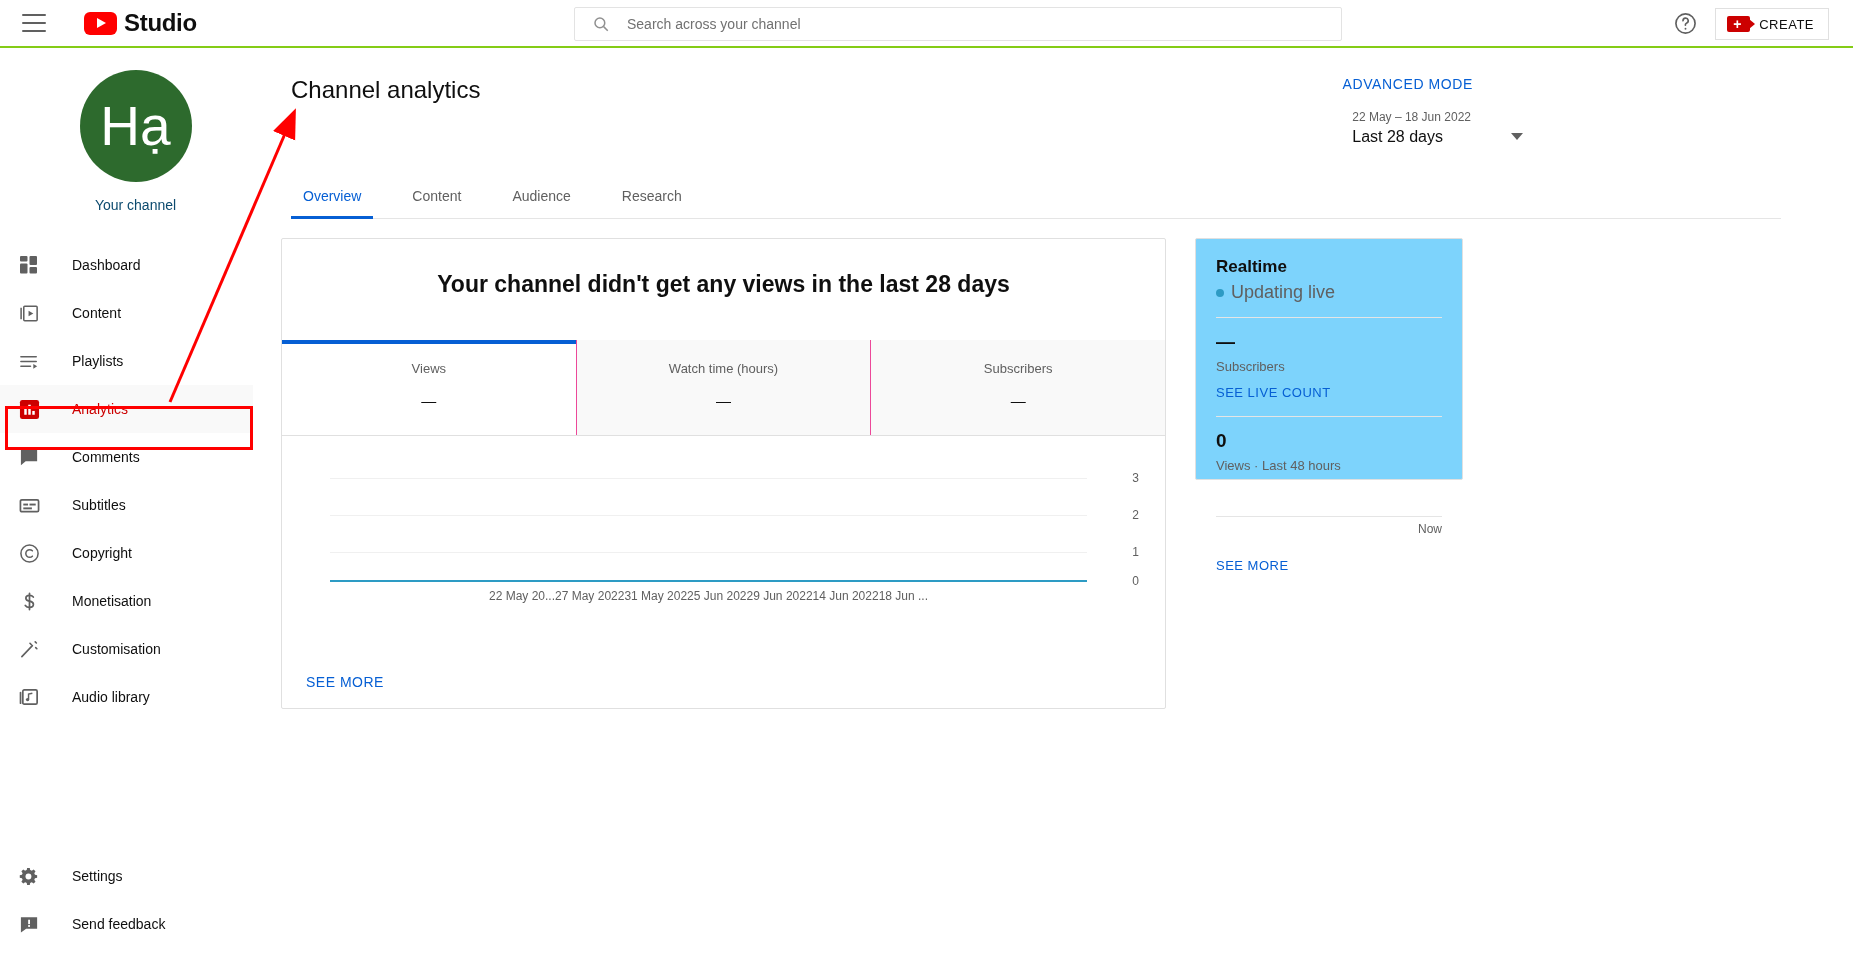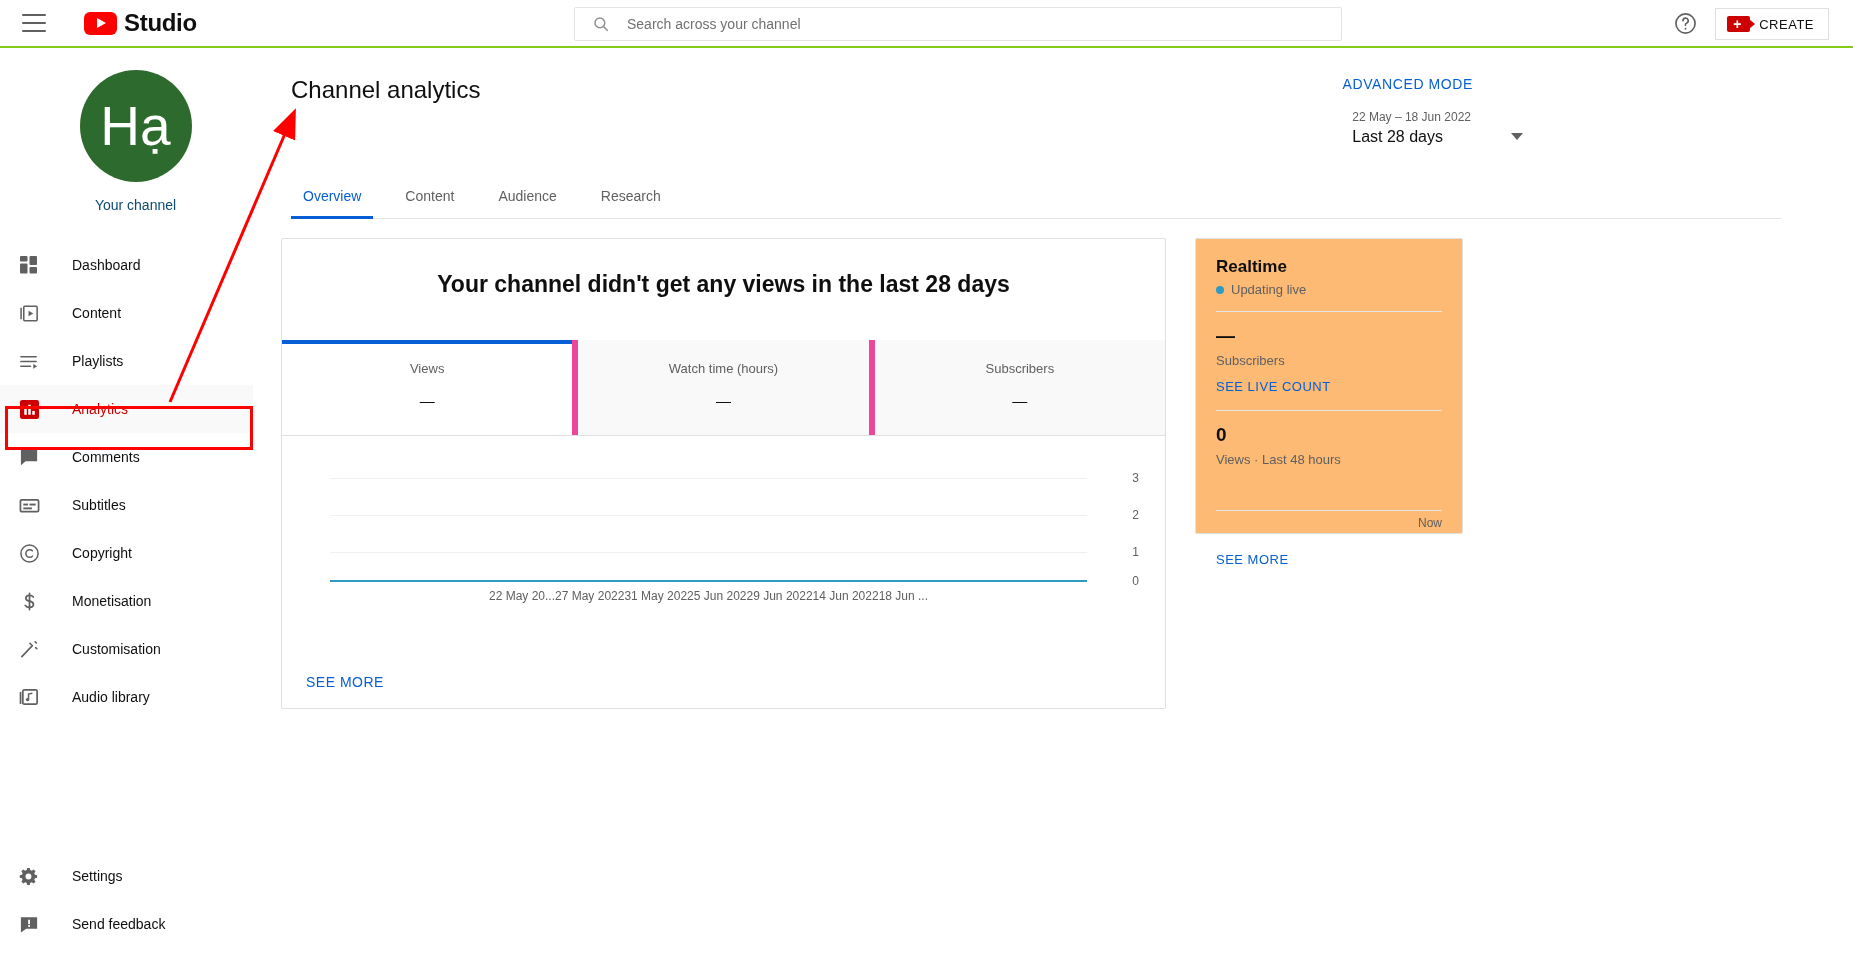--- a/index.html
+++ b/index.html
@@ -141,21 +141,21 @@
   .date-range { font-size: 12px; color: #606060; }
   .date-label { font-size: 16px; color: #0f0f0f; margin-top: 4px; }
   .caret {
     width: 0; height: 0; margin-bottom: 6px;
     border-left: 6px solid transparent; border-right: 6px solid transparent;
     border-top: 7px solid #606060;
   }
 
   .tabs {
     position: absolute; left: 38px; top: 140px;
-    display: flex; gap: 20px;
+    display: flex; gap: 27px;
     border-bottom: 1px solid #e5e5e5; width: 1490px;
   }
   .tab {
     padding: 0 12px 14px 12px; font-size: 14px;
     color: #606060; cursor: pointer; position: relative;
   }
   .tab.active { color: #065fd4; }
   .tab.active::after {
     content: ""; position: absolute; left: 0; right: 0; bottom: -1px;
     height: 3px; background: #065fd4;
@@ -169,21 +169,21 @@
   }
   .card-heading {
     text-align: center; font-size: 23px; font-weight: 700;
     color: #0f0f0f; margin-top: 32px;
   }
   .metric-tabs {
     display: flex; margin-top: 42px; border-bottom: 1px solid #e0e0e0;
   }
   .metric-tab {
     flex: 1; text-align: center; padding: 21px 0 26px 0;
-    cursor: pointer; border-right: 6px solid #ec4899;
+    cursor: pointer; border-right: 1px solid #ec4899;
     background: #f9f9f9; position: relative;
   }
   .metric-tab:last-child { border-right: 0; }
   .metric-tab.active { background: #fff; }
   .metric-tab.active::before {
     content: ""; position: absolute; left: 0; right: 0; top: 0;
     height: 4px; background: #065fd4;
   }
   .metric-name { font-size: 13px; color: #606060; }
   .metric-value { font-size: 15px; color: #0f0f0f; margin-top: 16px; font-weight: 500; }
@@ -206,28 +206,28 @@
   .xtick { font-size: 12px; color: #606060; white-space: nowrap; }
   .see-more-chart {
     position: absolute; left: 24px; bottom: 18px;
     font-size: 14px; font-weight: 500; letter-spacing: 0.5px;
     color: #065fd4; cursor: pointer;
   }
 
   
   .realtime {
     position: absolute; left: 942px; top: 190px;
-    width: 268px; height: 296px;
-    background: #fdba74; border: 1px solid #e0e0e0; border-radius: 2px;
+    width: 268px; height: 242px;
+    background: #7dd3fc; border: 1px solid #e0e0e0; border-radius: 2px;
     padding: 18px 20px;
   }
   .rt-title { font-size: 17px; font-weight: 700; color: #0f0f0f; }
   .rt-live { display: flex; align-items: center; gap: 7px; margin-top: 5px; }
   .rt-dot { width: 8px; height: 8px; border-radius: 50%; background: #2d9bc4; }
-  .rt-live-text { font-size: 13px; color: #606060; }
+  .rt-live-text { font-size: 18px; color: #606060; }
   .rt-divider { height: 1px; background: #e5e5e5; margin: 14px 0 0 0; }
   .rt-big { font-size: 19px; font-weight: 700; color: #0f0f0f; margin-top: 14px; line-height: 1; }
   .rt-sub { font-size: 13px; color: #606060; margin-top: 8px; }
   .rt-link {
     font-size: 13px; font-weight: 500; letter-spacing: 0.5px;
     color: #065fd4; margin-top: 11px; cursor: pointer;
   }
   .rt-now { font-size: 12px; color: #606060; text-align: right; margin-top: 5px; }
 
   

